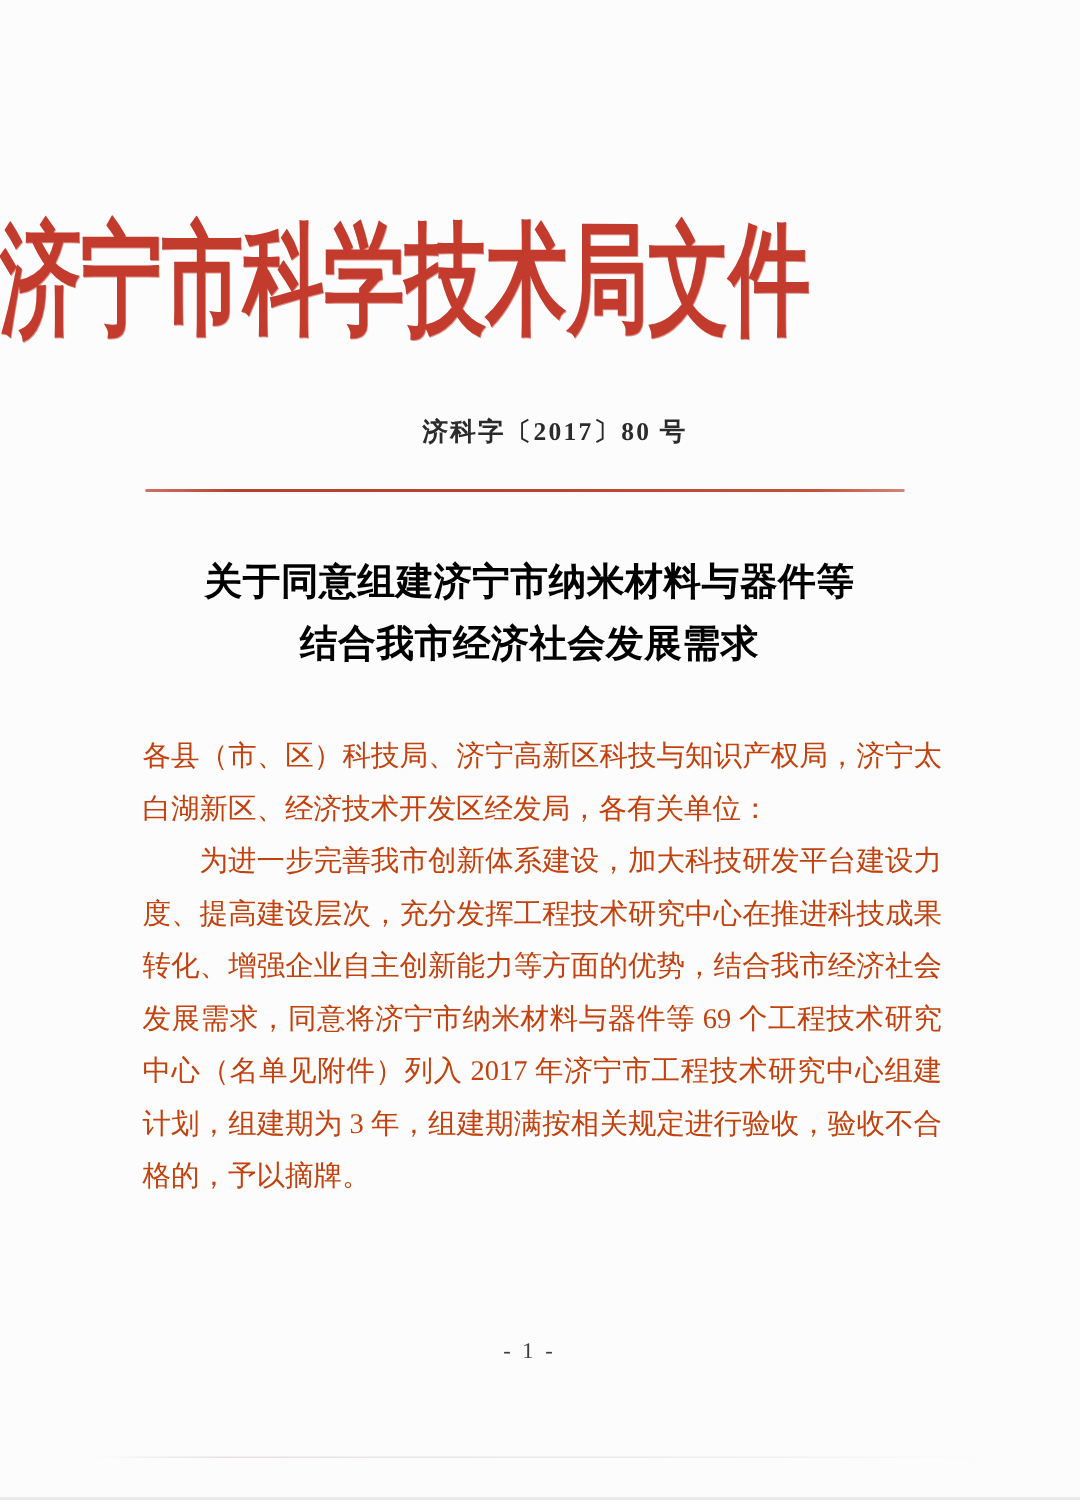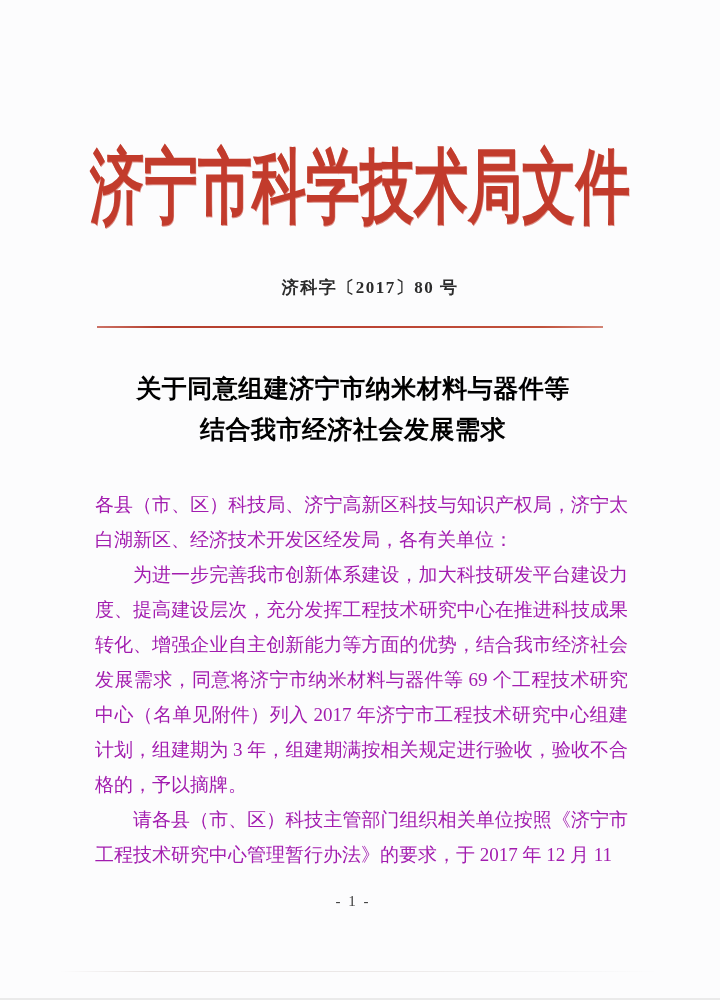--- a/index.html
+++ b/index.html
@@ -18,21 +18,20 @@
   }
   
   .doc-header {
     position: absolute;
     top: 128px;
     left: 0;
     width: 720px;
     height: 118px;
     display: flex;
     align-items: center;
-    justify-content: center;
   }
   .doc-header .header-text {
     font-size: 54px;
     font-weight: 700;
     color: #c23b2c;
     letter-spacing: 0px;
     transform: scaleY(1.5);
     transform-origin: center center;
     white-space: nowrap;
     text-shadow: 0.5px 0.5px 0 rgba(194,59,44,0.55);
@@ -74,21 +73,21 @@
     letter-spacing: 0.5px;
   }
   
   .doc-body {
     position: absolute;
     top: 487px;
     left: 95px;
     width: 533px;
     font-size: 19px;
     line-height: 35px;
-    color: #a21caf;
+    color: #c2410c;
     text-align: justify;
     text-justify: inter-character;
   }
   .doc-body p {
     margin: 0;
   }
   .doc-body p.indent {
     text-indent: 2em;
   }
   
@@ -136,21 +135,20 @@
   <div class="red-divider"></div>
 
   <div class="doc-title">
     <div>关于同意组建济宁市纳米材料与器件等</div>
     <div>结合我市经济社会发展需求</div>
   </div>
 
   <div class="doc-body">
     <p>各县（市、区）科技局、济宁高新区科技与知识产权局，济宁太白湖新区、经济技术开发区经发局，各有关单位：</p>
     <p class="indent">为进一步完善我市创新体系建设，加大科技研发平台建设力度、提高建设层次，充分发挥工程技术研究中心在推进科技成果转化、增强企业自主创新能力等方面的优势，结合我市经济社会发展需求，同意将济宁市纳米材料与器件等 69 个工程技术研究中心（名单见附件）列入 2017 年济宁市工程技术研究中心组建计划，组建期为 3 年，组建期满按相关规定进行验收，验收不合格的，予以摘牌。</p>
-    <p class="indent">请各县（市、区）科技主管部门组织相关单位按照《济宁市工程技术研究中心管理暂行办法》的要求，于 2017 年 12 月 11</p>
   </div>
 
   <div class="page-number">- 1 -</div>
 
   <div class="scan-artifact"></div>
   <div class="scan-edge-bottom"></div>
 
 </div>
 
 </body></html>

